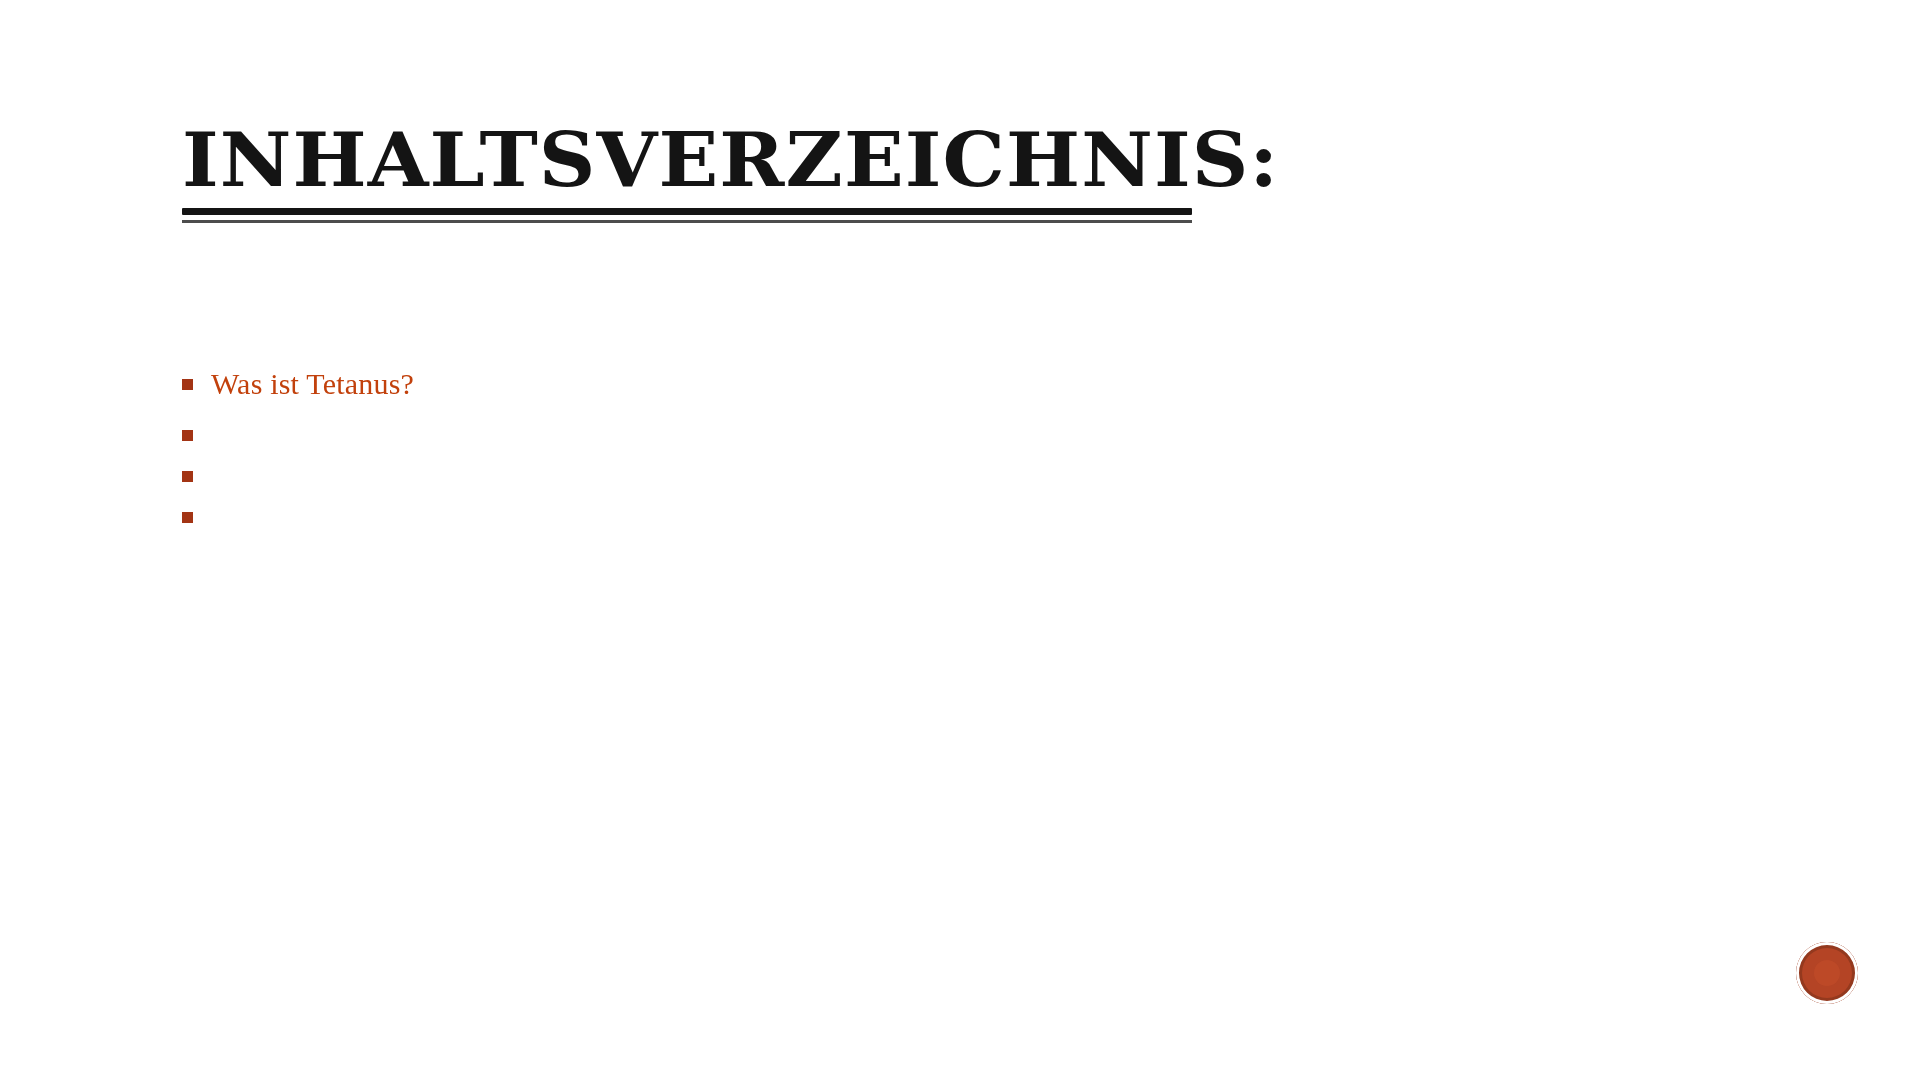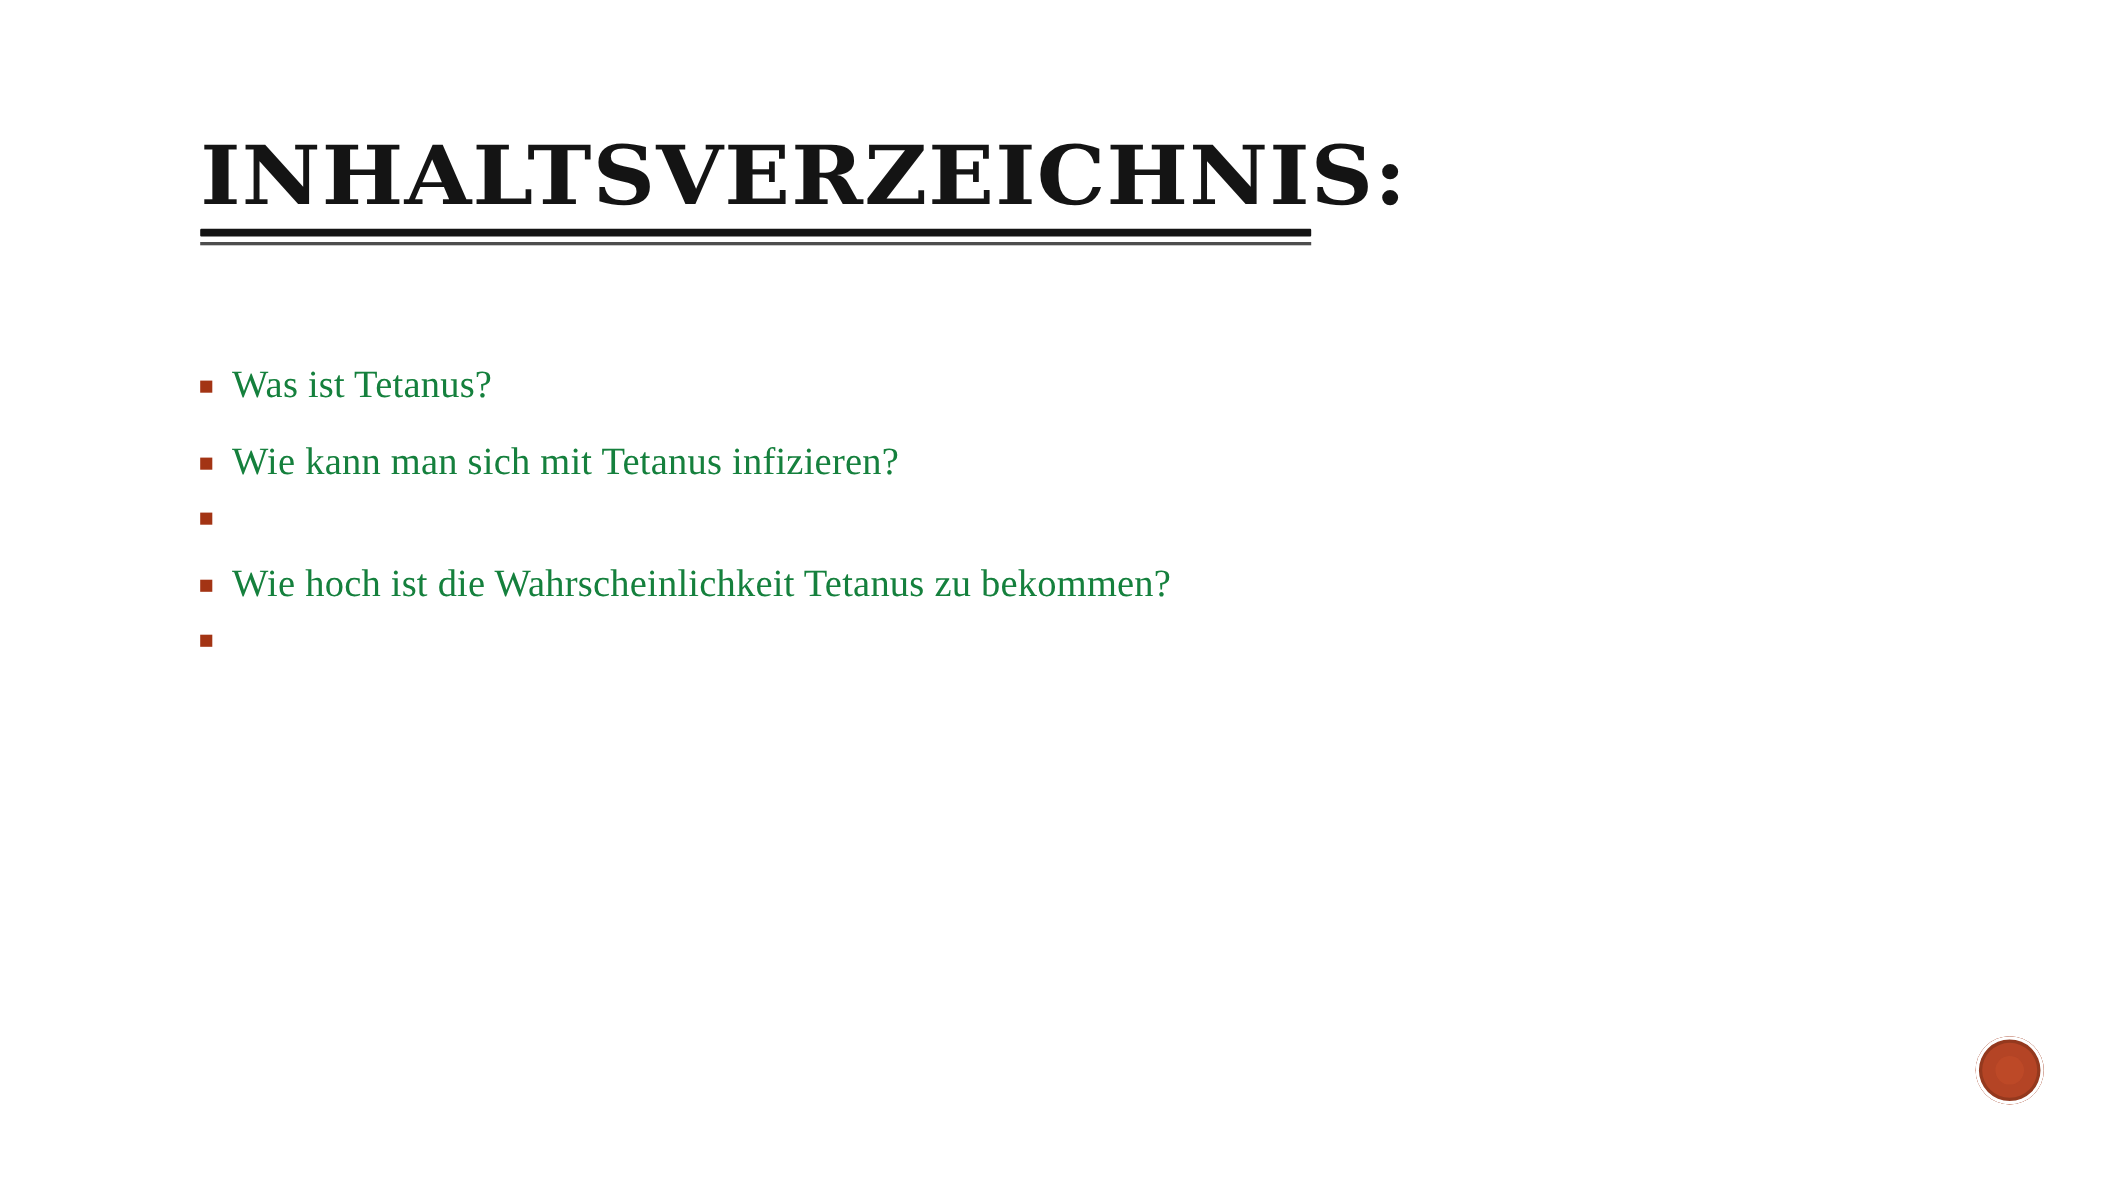--- a/index.html
+++ b/index.html
@@ -80,24 +80,25 @@
     width: 11px;
     height: 11px;
     background: #a33414;
     margin-right: 18px;
     position: relative;
     top: -4px;
   }
 
   .bullet-text {
     font-family: "Liberation Serif", serif;
-    font-size: 35px;
+    font-size: 30px;
     line-height: 40px;
-    color: #15803d;
+    color: #c2410c;
     letter-spacing: .2px;
+    margin-top: 34px;
   }
 
   
   .stamp {
     position: absolute;
     right: 62px;
     bottom: 40px;
     width: 62px;
     height: 62px;
     border-radius: 50%;
@@ -130,28 +131,23 @@
     <div class="title-rule-thin"></div>
   </div>
 
   <ul class="content-list">
     <li>
       <span class="bullet-marker"></span>
       <span class="bullet-text">Was ist Tetanus?</span>
     </li>
     <li>
       <span class="bullet-marker"></span>
-      <span class="bullet-text">Wie kann man sich mit Tetanus infizieren?</span>
     </li>
     <li>
       <span class="bullet-marker"></span>
-    </li>
-    <li>
-      <span class="bullet-marker"></span>
-      <span class="bullet-text">Wie hoch ist die Wahrscheinlichkeit Tetanus zu bekommen?</span>
     </li>
     <li>
       <span class="bullet-marker"></span>
     </li>
   </ul>
 
   <div class="stamp"></div>
 
 </div>
 

